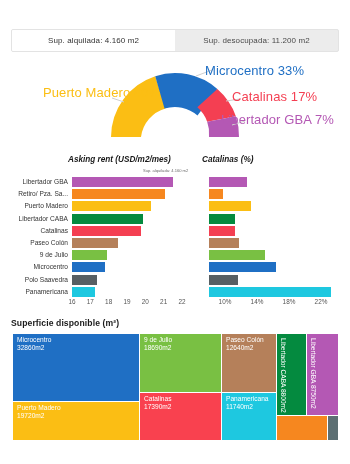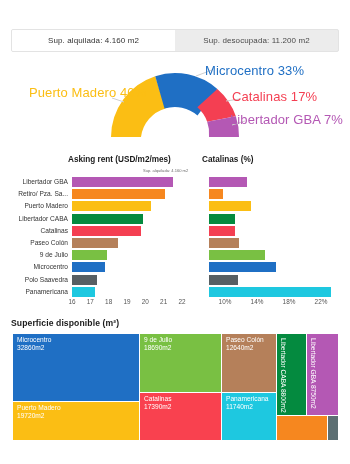--- a/index.html
+++ b/index.html
@@ -42,32 +42,32 @@
   .tab.inactive { background: #ececec; border-radius: 7px; }
 
   #donut-wrap { position: absolute; left: 0; top: 55px; width: 350px; height: 91px; }
   #donut-svg { position: absolute; left: 0; top: 0; }
   .donut-lbl {
     position: absolute;
     font-size: 13px;
     white-space: nowrap;
     letter-spacing: .1px;
   }
-  #dl-pm   { left: 29px;  top: 30px; color: #fbbe14; }
+  #dl-pm   { left: 43px;  top: 30px; color: #fbbe14; }
   #dl-mc   { left: 205px; top: 8px;  color: #1f6fc4; }
   #dl-cat  { left: 232px; top: 34px; color: #f43f52; }
-  #dl-lgba { left: 230px; top: 57px; color: #b458b4; text-align: center; }
+  #dl-lgba { left: 221px; top: 57px; color: #b458b4; text-align: center; }
   #dl-center {
     position: absolute; left: 143px; top: 113px;
     font-size: 4.1px; color: #6d6d6d; white-space: nowrap;
   }
 
   
   #sec-bars { position: absolute; left: 0; top: 150px; width: 350px; height: 170px; }
-  .bc-title { position: absolute; font-size: 8.2px; font-weight: bold; color: #1a1a1a; }
+  .bc-title { position: absolute; font-size: 8.2px; font-weight: bold; color: #1a1a1a; font-style: italic; }
   #t-rent { left: 68px; top: 5px; }
   #t-vac  { left: 202px; top: 5px; }
 
   .bars-rows { position: absolute; top: 26px; }
   .brow { position: relative; height: 12.2px; }
   .brow-label {
     position: absolute; right: 100%; top: 0;
     width: 70px; padding-right: 4px;
     text-align: right;
     font-size: 6.6px; color: #333;

